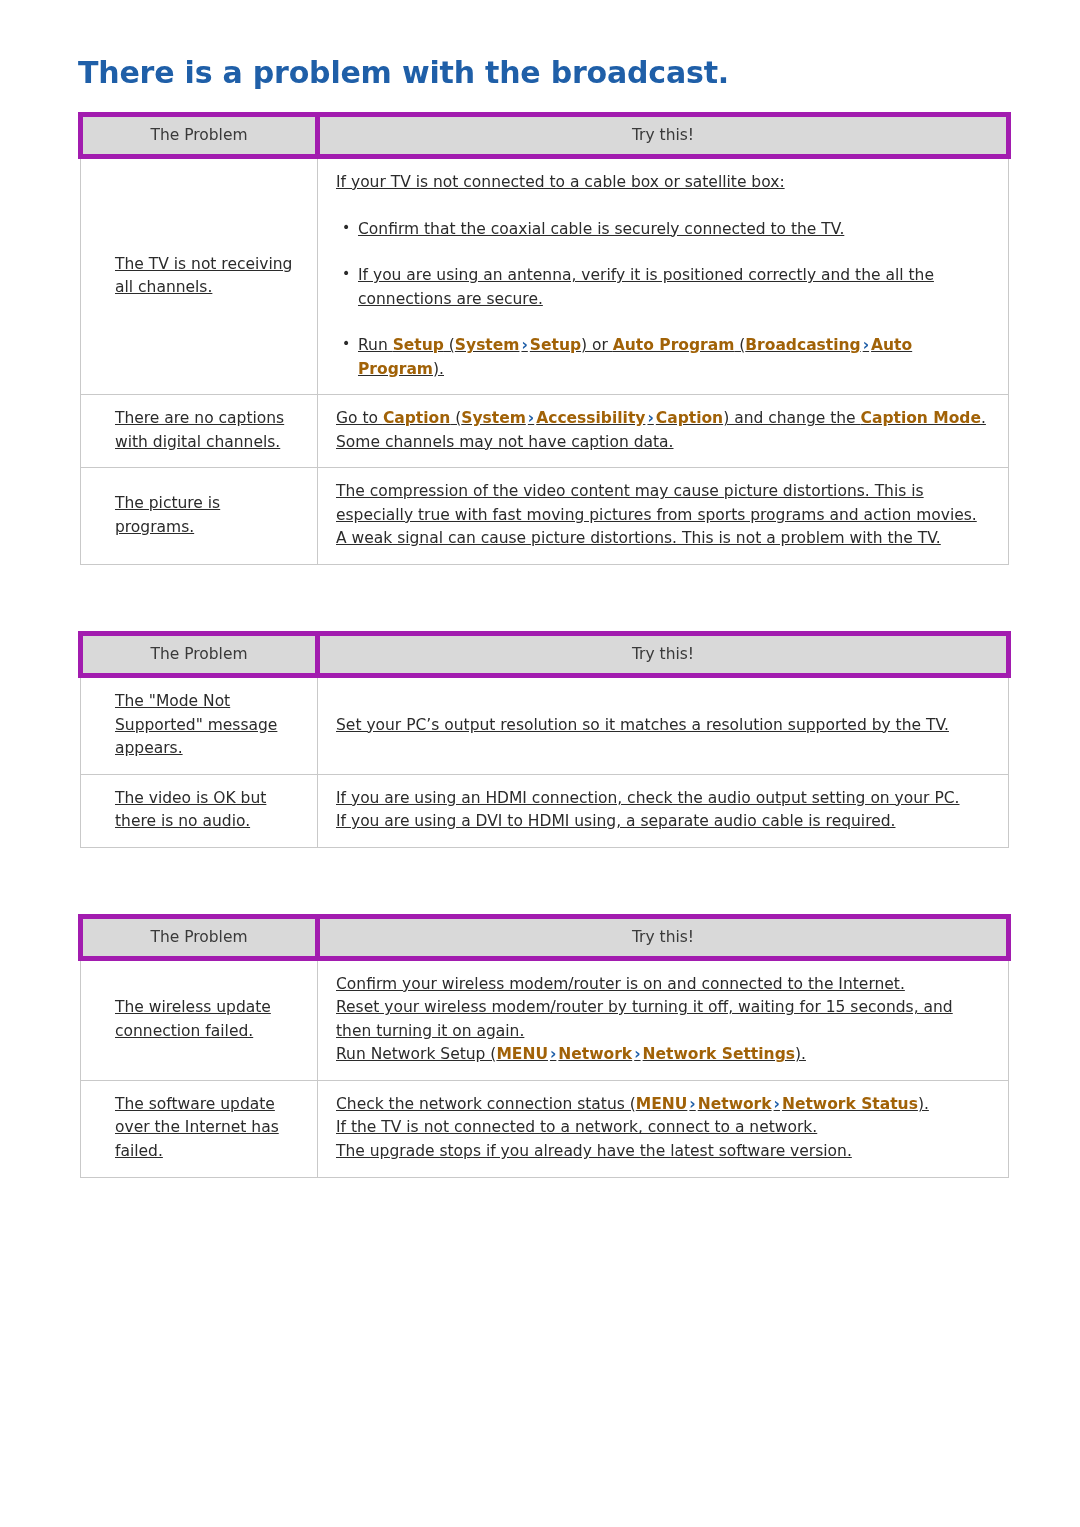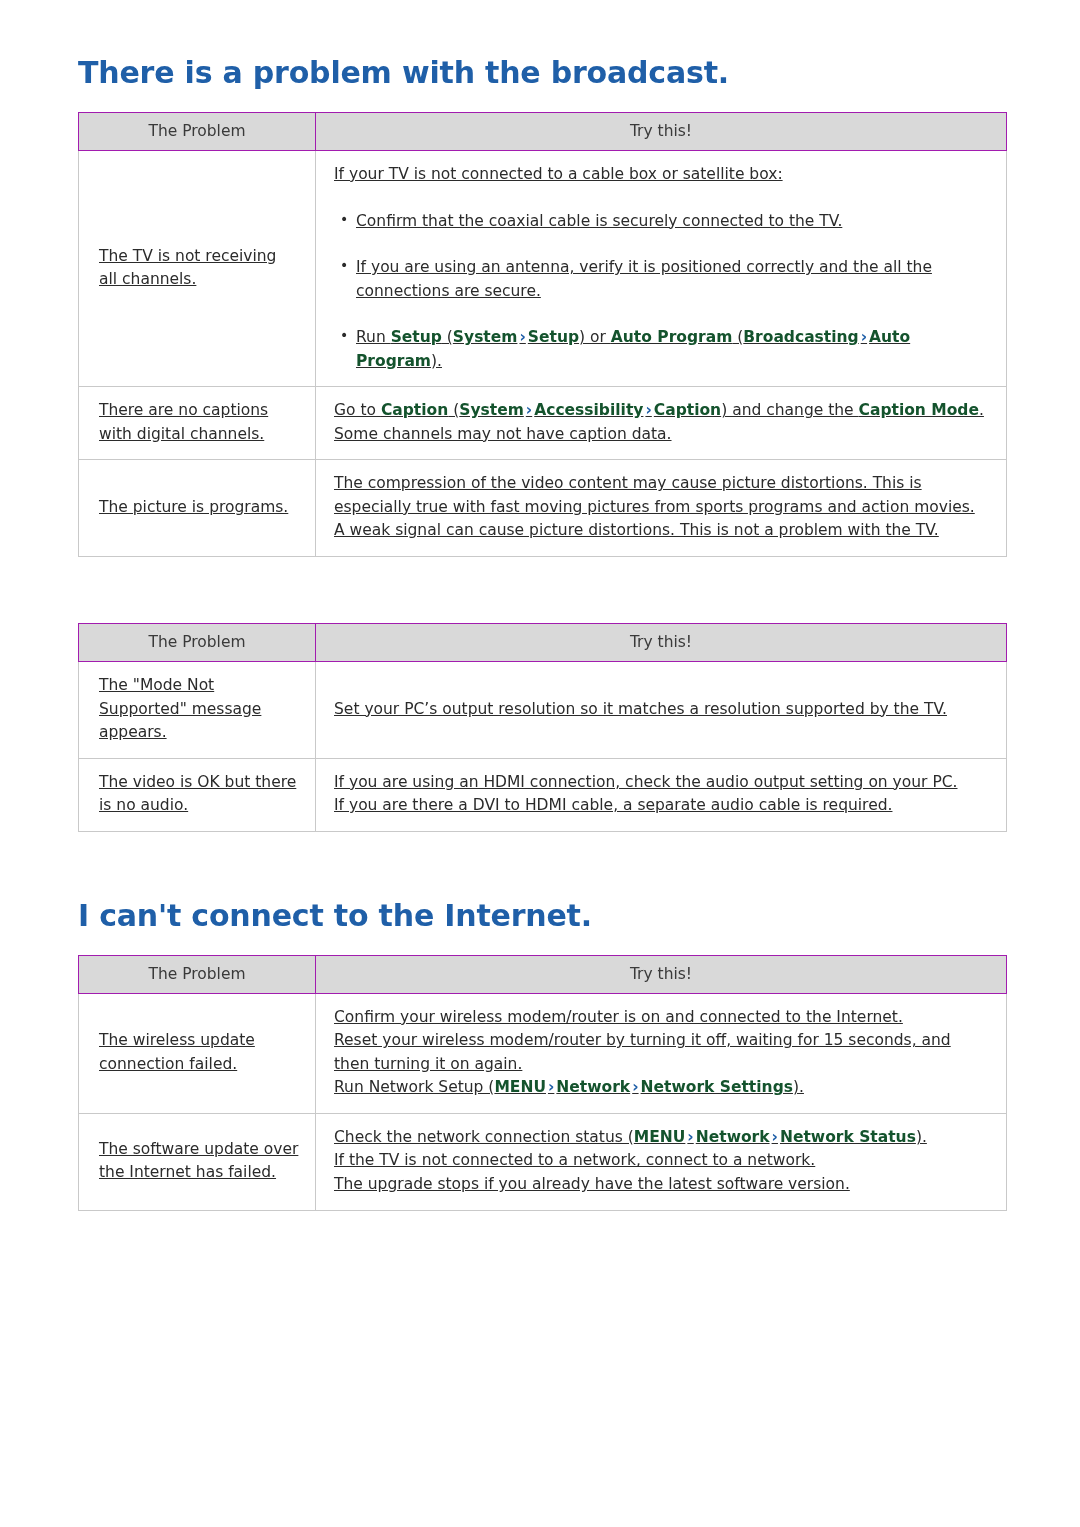--- a/index.html
+++ b/index.html
@@ -34,38 +34,38 @@
     margin-bottom: 0;
   }
   table.qa {
     border-collapse: collapse;
     width: 928px;
     table-layout: fixed;
     font-size: 15.5px;
   }
   table.qa th {
     background: #d9d9d9;
-    border: 1px solid #a21caf;
+    border: 5px solid #a21caf;
     font-weight: normal;
     color: #3a3a3a;
     padding: 9px 0 10px 0;
     text-align: center;
     font-size: 15.5px;
   }
   table.qa td {
     border: 1px solid #c9c9c9;
     vertical-align: middle;
     padding: 12px 16px 13px 18px;
     line-height: 1.52;
     color: #2b2b2b;
     text-decoration: underline;
   }
   table.qa td.problem {
     width: 237px;
-    padding-left: 20px;
+    padding-left: 34px;
   }
   col.c1 { width: 237px; }
   col.c2 { width: 691px; }
   ul.bullets {
     list-style: none;
     margin: 2px 0 0 0;
     padding: 0;
   }
   ul.bullets li {
     position: relative;
@@ -76,21 +76,21 @@
     content: "\2022";
     position: absolute;
     left: 6px;
     top: -1px;
     font-size: 14px;
     color: #2b2b2b;
   }
   .lead { margin: 0; }
   .line { display: block; }
   .hl {
-    color: #14532d;
+    color: #a16207;
     font-weight: bold;
   }
   .arrow {
     color: #1f5fa8;
     font-weight: bold;
     padding: 0 2px;
   }
 </style>
 </head>
 <body>
@@ -156,29 +156,28 @@
         <tr>
           <td class="problem">The "Mode Not Supported" message appears.</td>
           <td>
             <span class="line">Set your PC’s output resolution so it matches a resolution supported by the TV.</span>
           </td>
         </tr>
         <tr>
           <td class="problem">The video is OK but there is no audio.</td>
           <td>
             <span class="line">If you are using an HDMI connection, check the audio output setting on your PC.</span>
-            <span class="line">If you are there a DVI to HDMI cable, a separate audio cable is required.</span>
+            <span class="line">If you are using a DVI to HDMI using, a separate audio cable is required.</span>
           </td>
         </tr>
       </tbody>
     </table>
   </div>
 
   <div class="section">
-    <h1 class="section-title">I can't connect to the Internet.</h1>
     <table class="qa">
       <colgroup>
           <col class="c1">
           <col class="c2">
         </colgroup>
       <thead>
         <tr>
           <th>The Problem</th>
           <th>Try this!</th>
         </tr>

